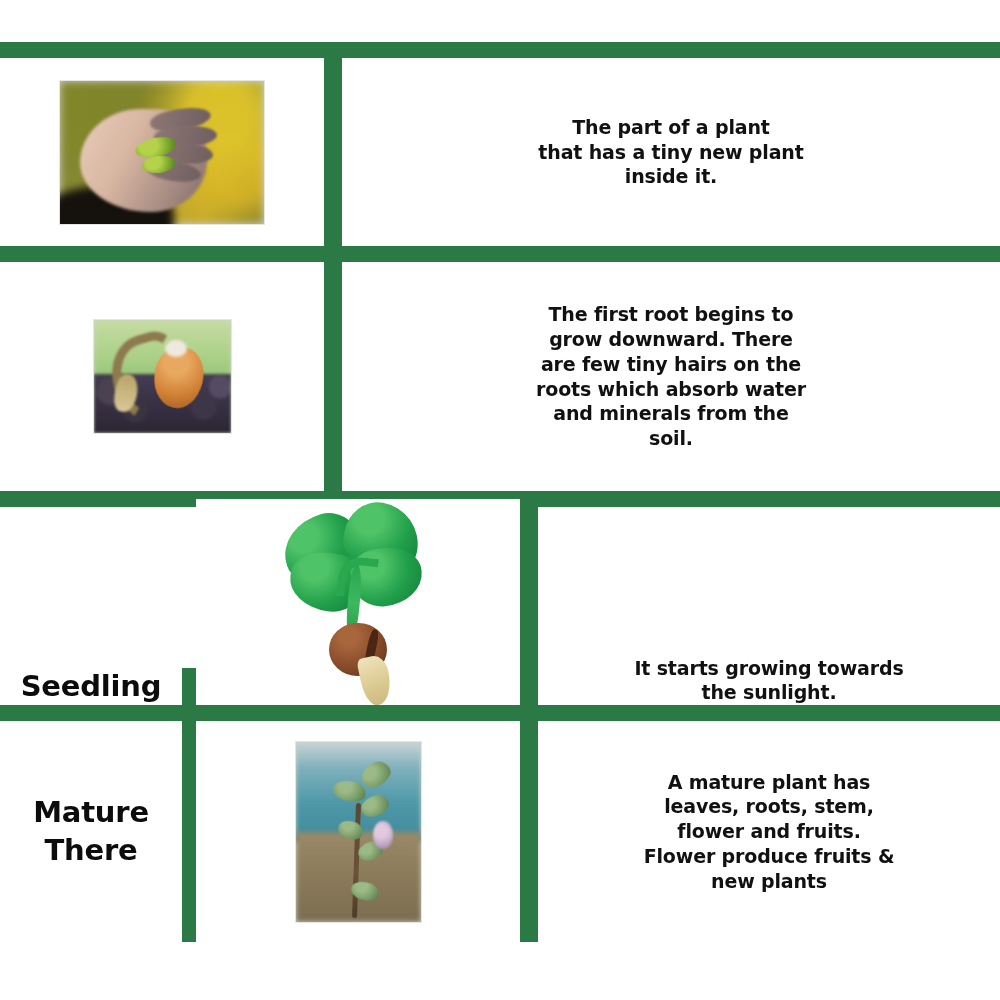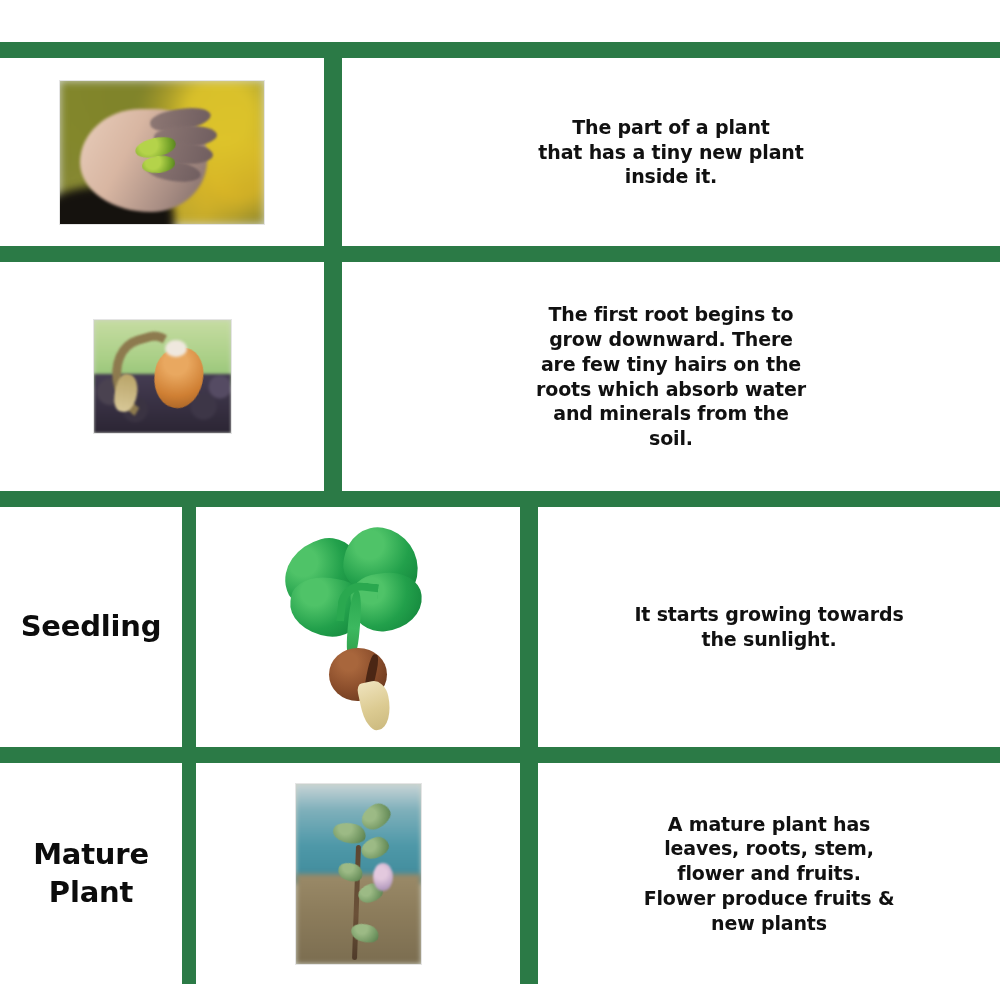--- a/index.html
+++ b/index.html
@@ -58,21 +58,21 @@
     border-right: 18px solid var(--green);
   }
   .cell.text-cell {
     flex: 1 1 auto;
     padding: 0 14px;
   }
 
   
   .row-seed        { height: 204px; }
   .row-germination { height: 245px; }
-  .row-seedling    { height: 256px; }
+  .row-seedling    { height: 214px; align-items: flex-end; }
   .row-mature      { height: 221px; }
 
   
   .stage-label {
     font-size: 29px;
     font-weight: bold;
     color: #0c0c0c;
     text-align: center;
     line-height: 1.28;
     letter-spacing: -0.2px;
@@ -350,21 +350,21 @@
         </div>
       </div>
       <div class="cell text-cell">
         <div class="desc">It starts growing towards
 the sunlight.</div>
       </div>
     </div>
 
     <div class="row row-mature last">
       <div class="cell label-cell">
-        <div class="stage-label two-line">Mature Plant</div>
+        <div class="stage-label two-line">Mature There</div>
       </div>
       <div class="cell image-cell">
         <div class="photo photo-mature">
           <div class="mature-sky"></div>
           <div class="mature-ground"></div>
           <div class="m-stem"></div>
           <div class="m-leaf ml1"></div>
           <div class="m-leaf ml2"></div>
           <div class="m-leaf ml3"></div>
           <div class="m-leaf ml4"></div>

